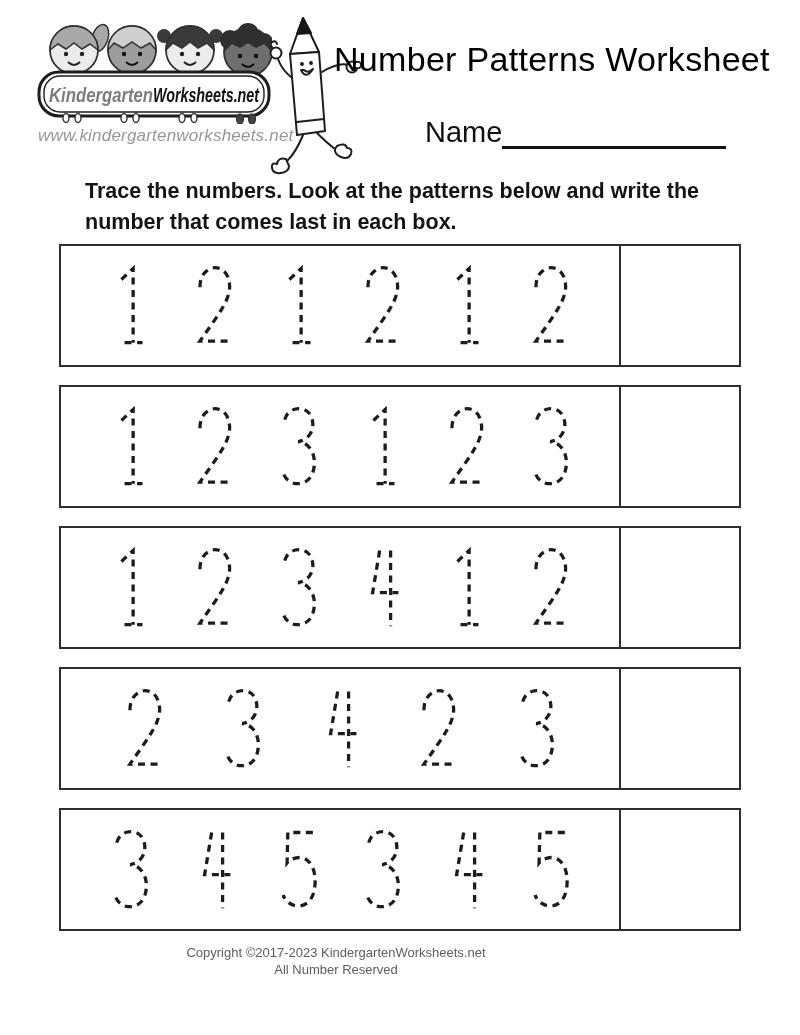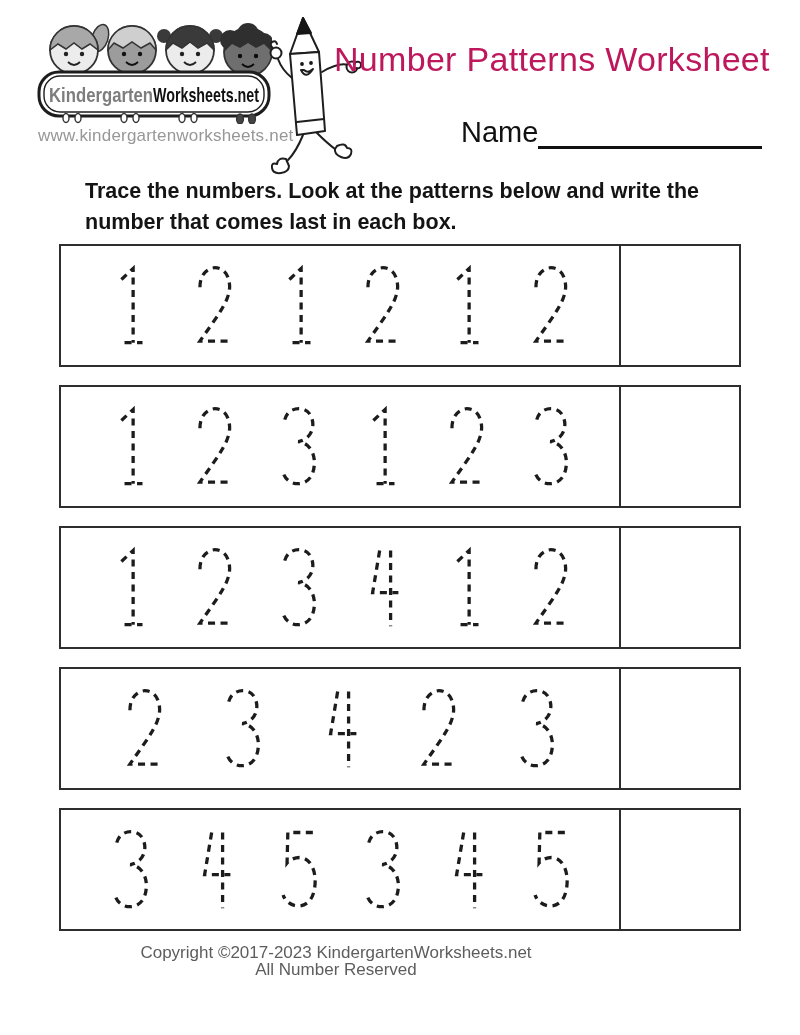--- a/index.html
+++ b/index.html
@@ -7,44 +7,44 @@
   body {
     width: 800px; height: 1035px;
     font-family: "Liberation Sans", sans-serif;
     color: #1a1a1a;
     position: relative;
     overflow: hidden;
   }
   .page { position: absolute; inset: 0; background: #fff; }
 
   
-  .logo { position: absolute; left: 36px; top: 12px; width: 236px; }
+  .logo { position: absolute; left: 36px; top: 12px; width: 236px; font-style: italic; }
   .logo svg { display: block; }
   .logo-url {
     margin-top: 2px; padding-left: 2px;
     font-size: 17px; letter-spacing: 0.2px; color: #979797;
   }
   .banner-text { font-family: "Liberation Sans", sans-serif; font-weight: 700; }
   .banner-gray { fill: #7d7d7d; }
   .banner-black { fill: #111111; }
 
   
   .pencil { position: absolute; left: 246px; top: 12px; }
   .pencil path, .pencil line, .pencil polygon, .pencil circle, .pencil ellipse {
     vector-effect: non-scaling-stroke;
   }
 
   
   .title {
     position: absolute; left: 334px; top: 40px;
     font-size: 34px; font-weight: 400; letter-spacing: 0.3px;
-    color: #be185d; white-space: nowrap;
+    color: #000000; white-space: nowrap;
   }
   .name-row {
-    position: absolute; left: 461px; top: 116px;
+    position: absolute; left: 425px; top: 116px;
     font-size: 29px; font-weight: 500; color: #111;
     display: flex; align-items: flex-end;
   }
   .name-line {
     display: inline-block; width: 224px; height: 30px;
     border-bottom: 3px solid #111;
   }
 
   
   .instructions {
@@ -69,21 +69,21 @@
     stroke-dasharray: 9 7; stroke-linecap: butt; stroke-linejoin: miter;
   }
   .answer {
     width: 120px; flex: 0 0 120px;
     border-left: 2px solid #2e2e2e; background: #fff;
   }
 
   
   .footer {
     position: absolute; left: 0; top: 944px; width: 672px;
-    text-align: center; color: #5d5d5d; font-size: 17px; line-height: 17px;
+    text-align: center; color: #5d5d5d; font-size: 13px; line-height: 17px;
   }
 </style>
 </head>
 <body>
 
 <div class="page">
 
   <div class="logo">
     <svg width="236" height="112" viewBox="0 0 236 112">
 

